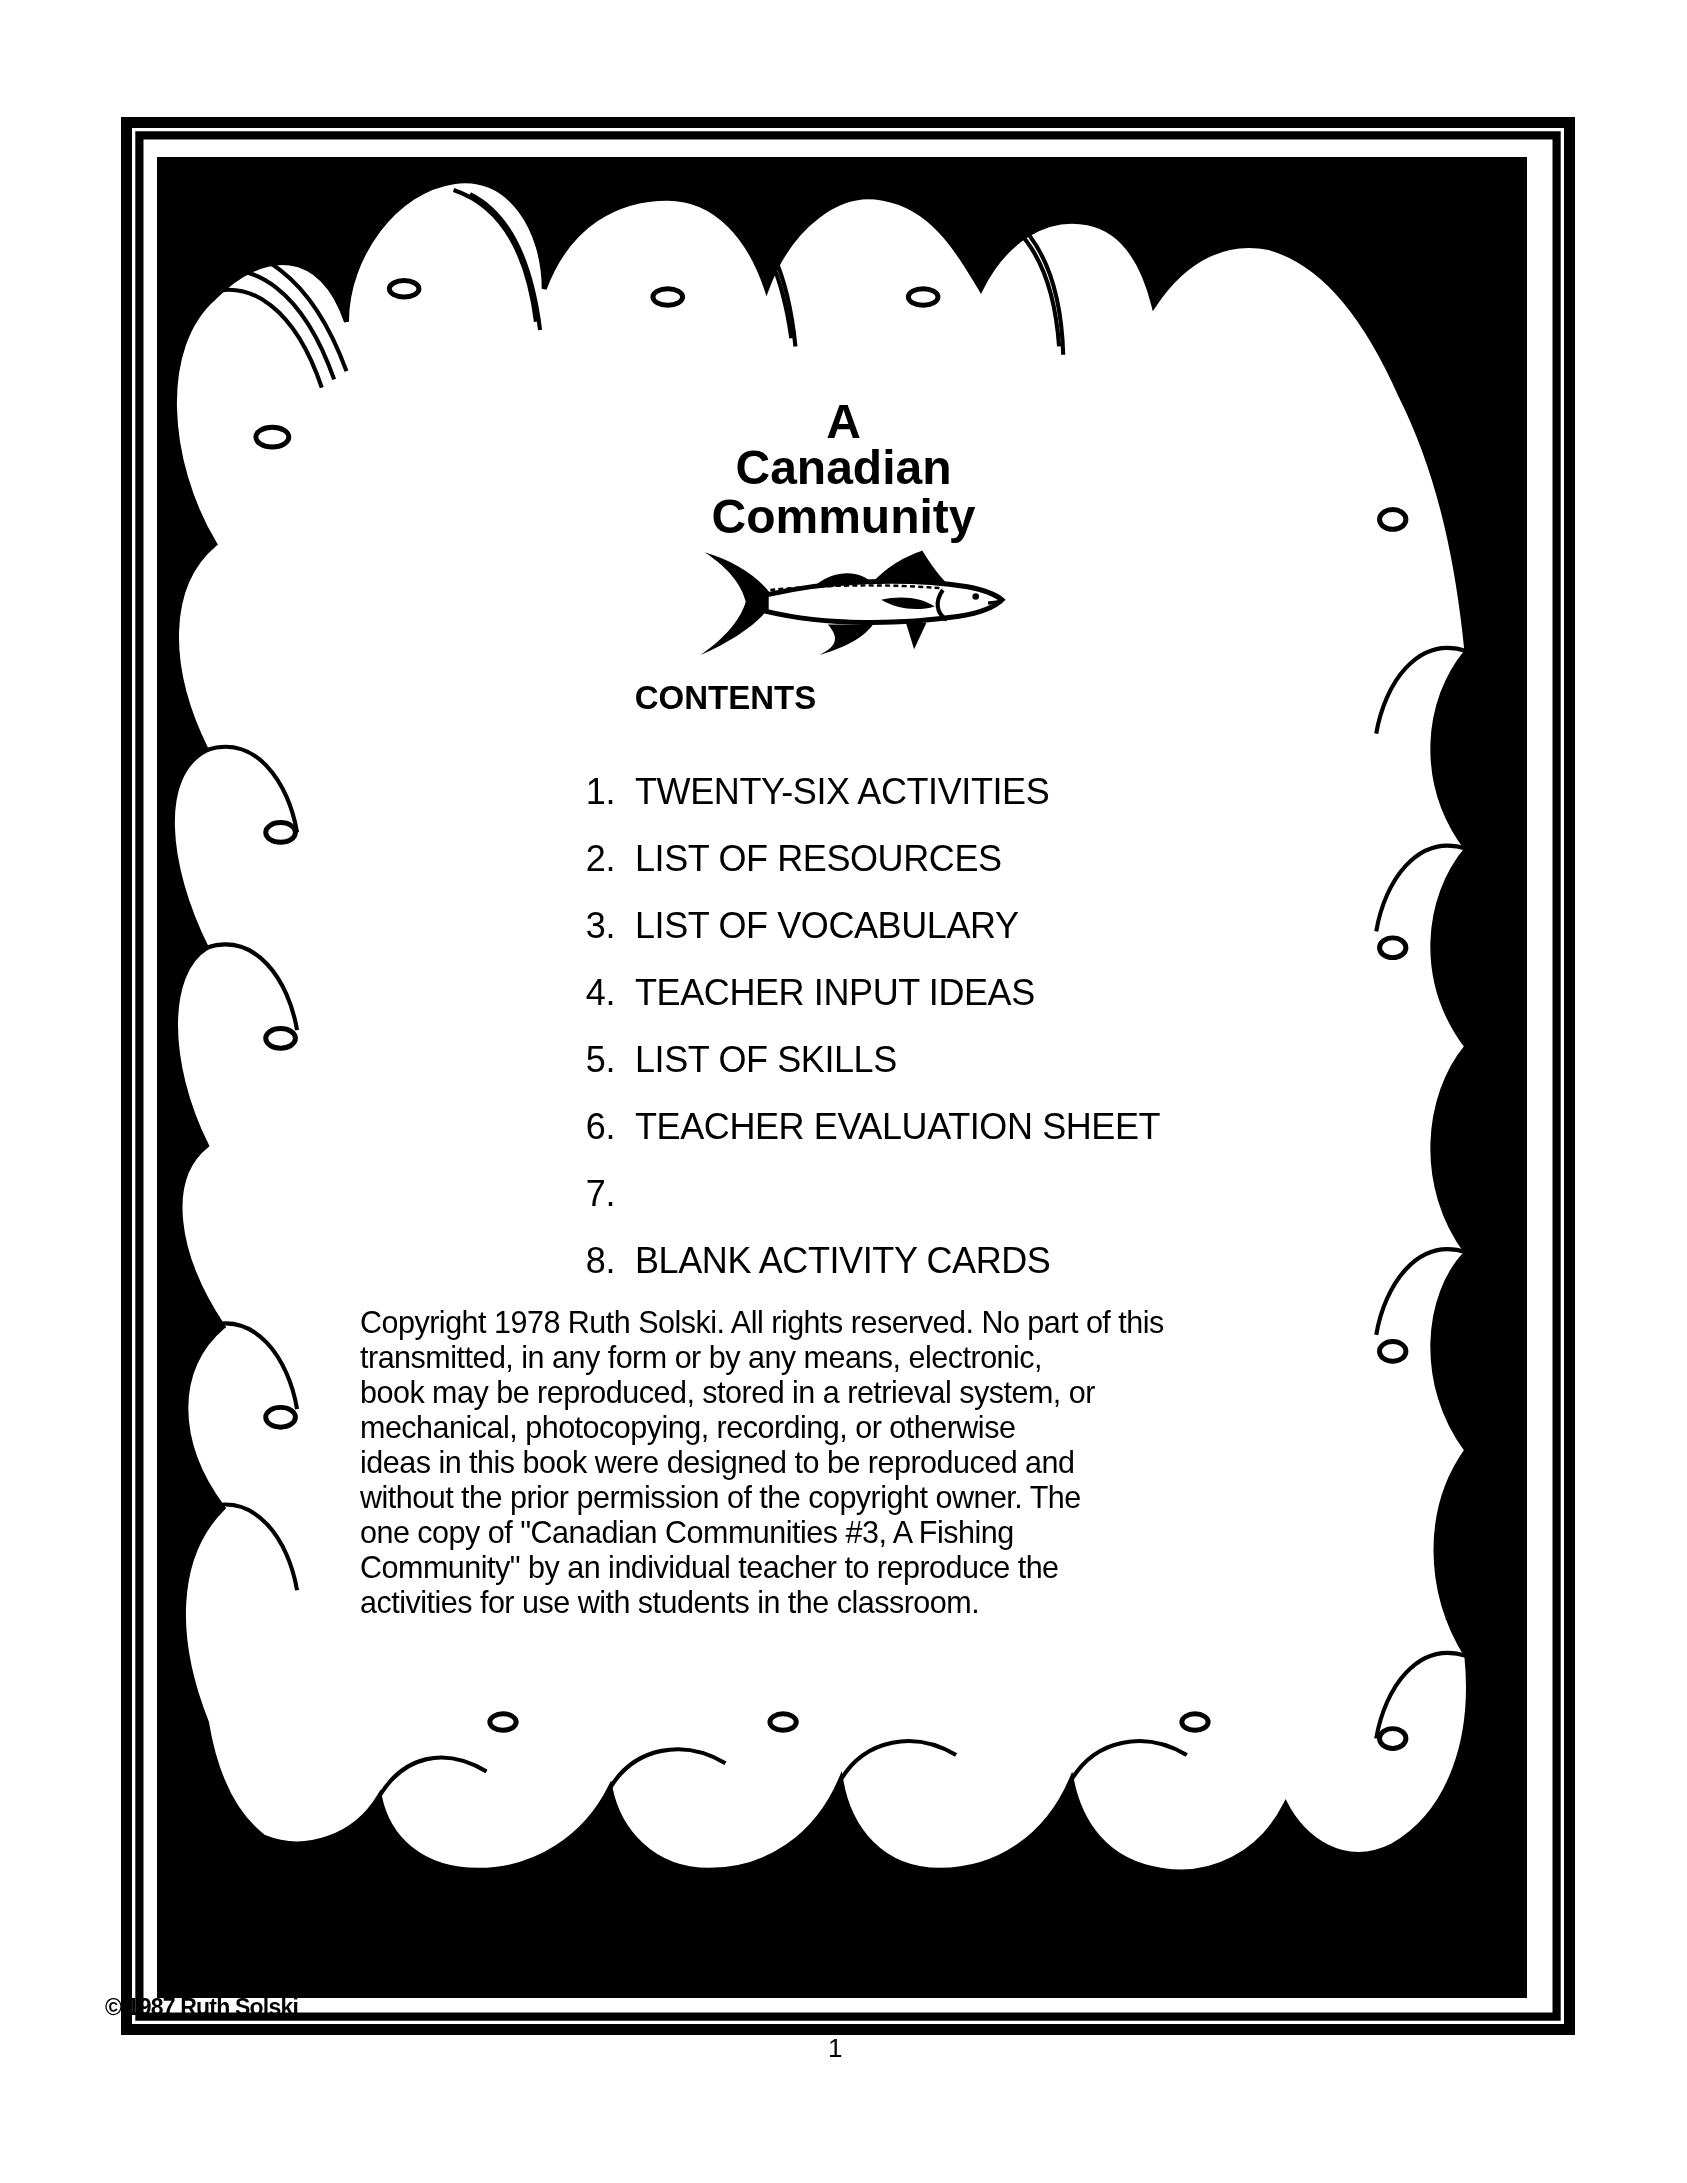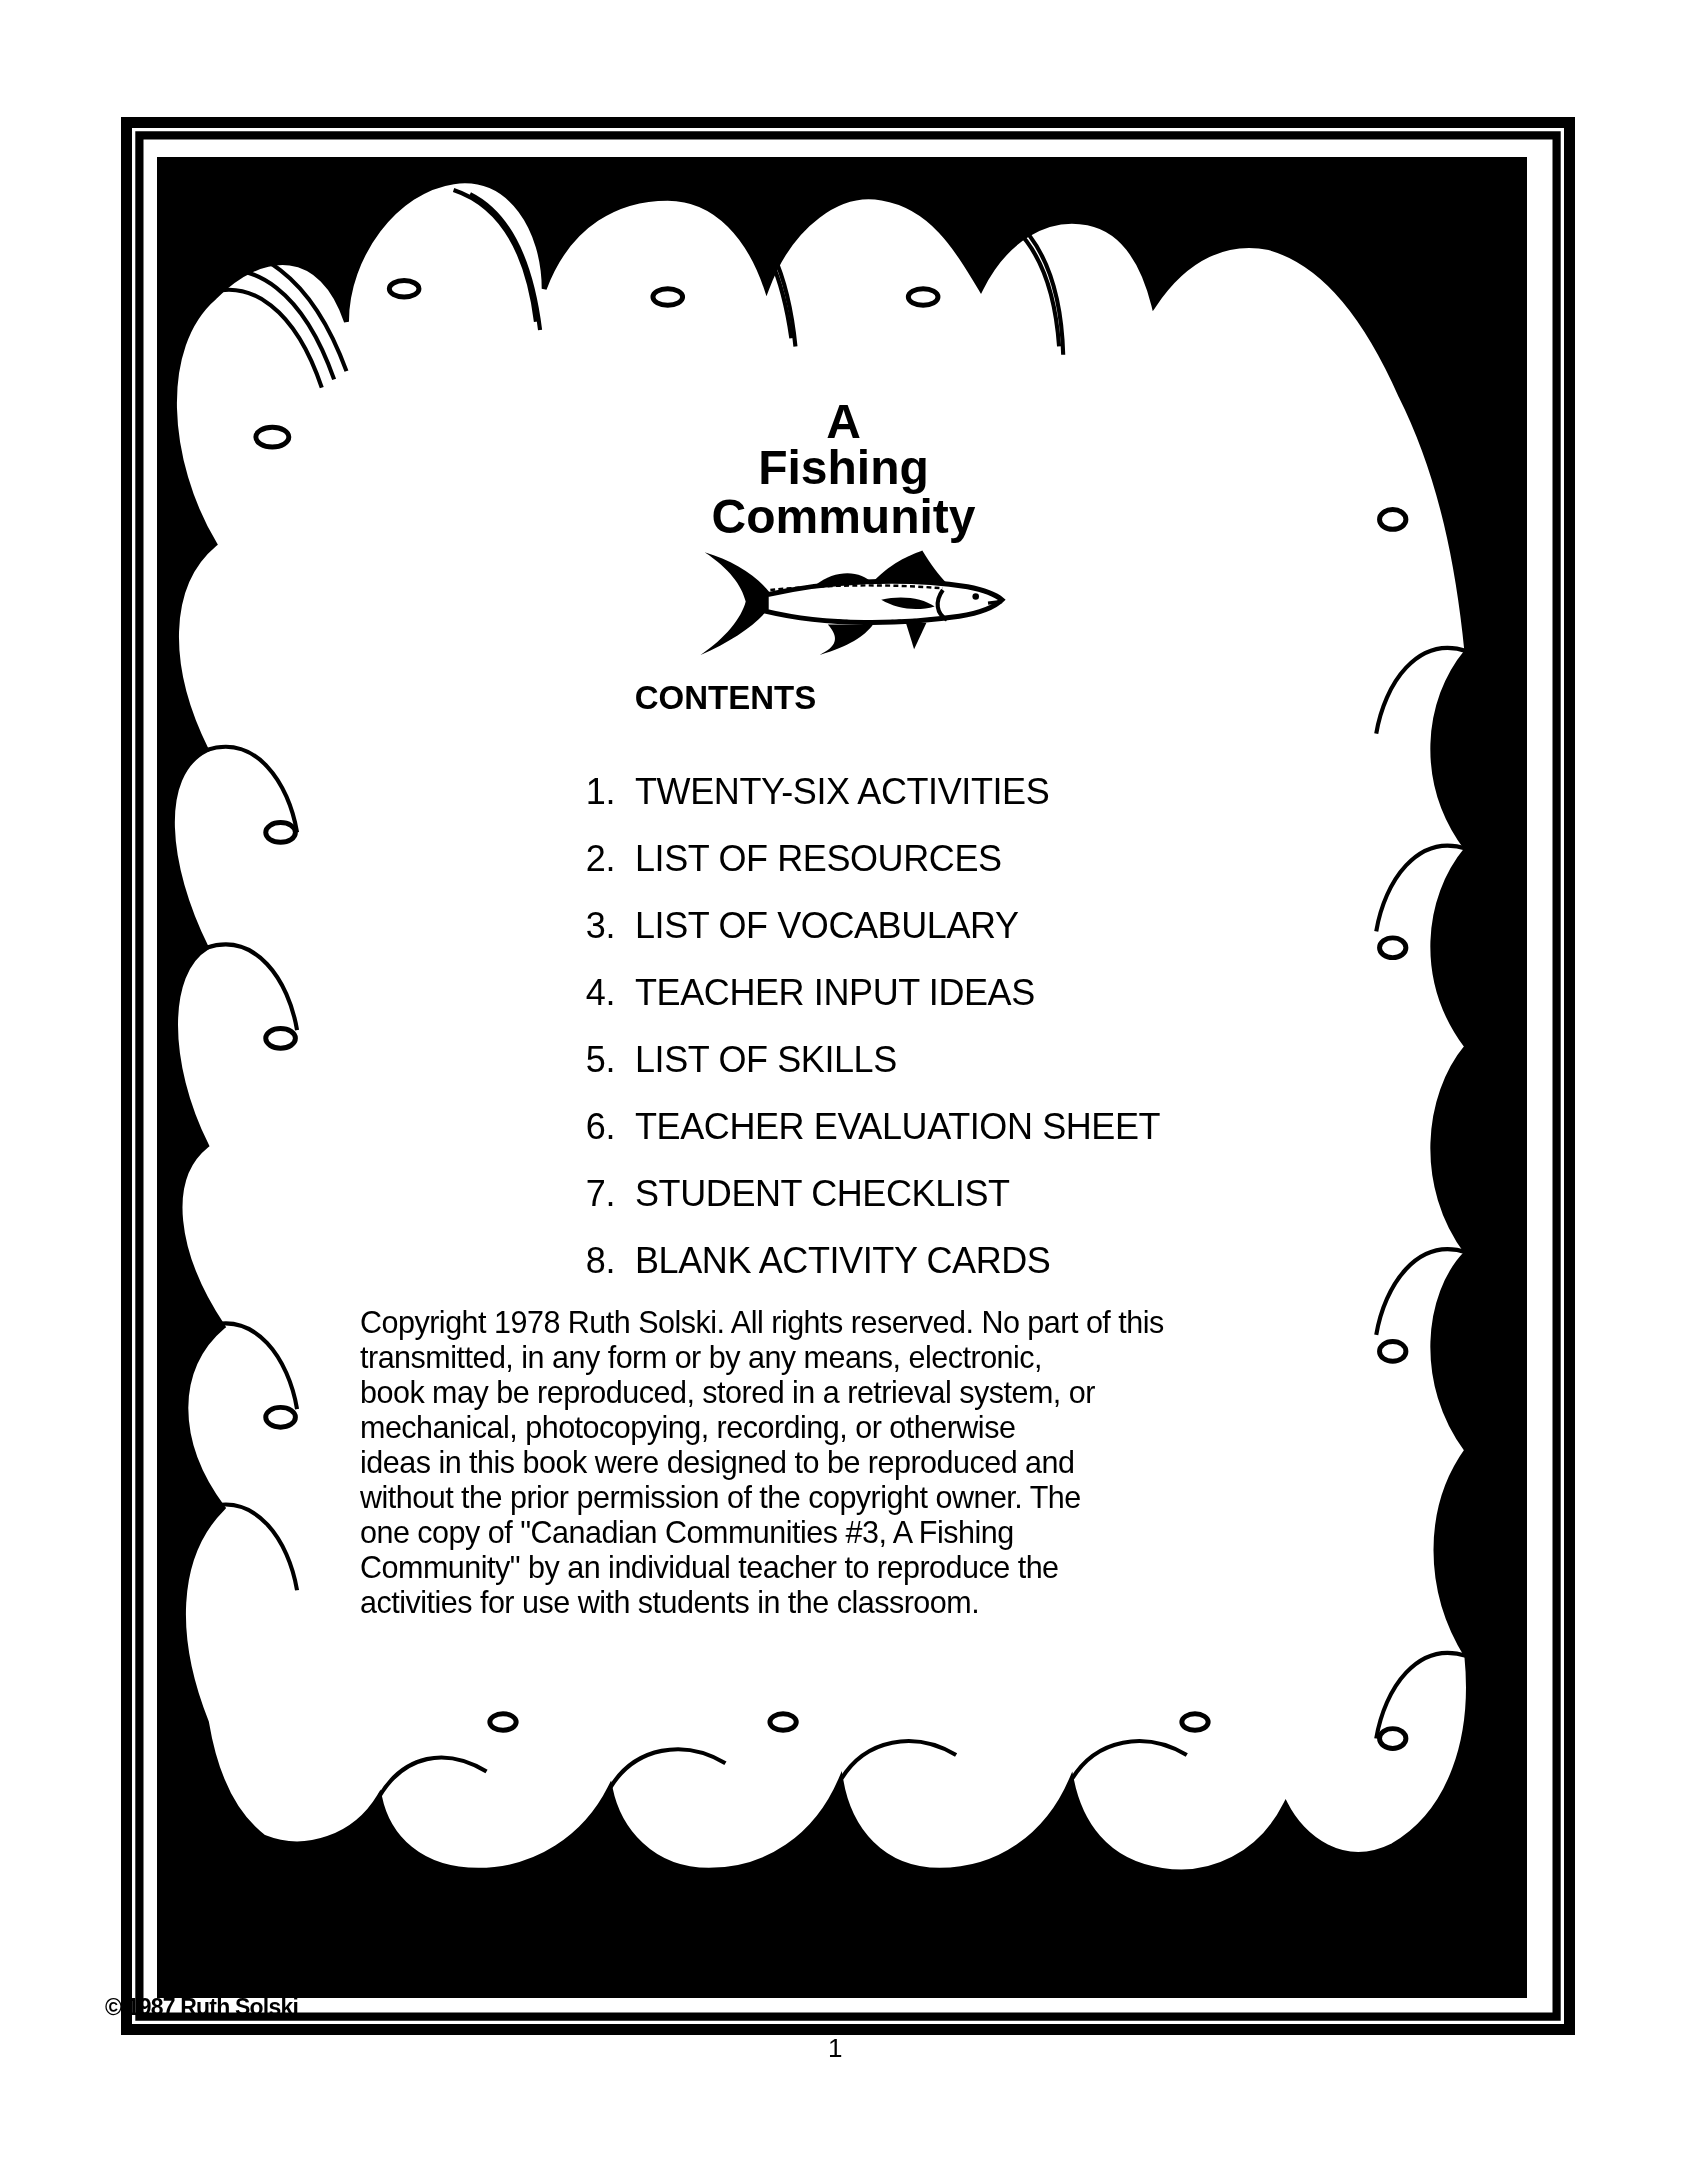--- a/index.html
+++ b/index.html
@@ -116,21 +116,21 @@
     <ellipse cx="1500" cy="960" rx="16" ry="12"></ellipse>
     <ellipse cx="1500" cy="1450" rx="16" ry="12"></ellipse>
     <ellipse cx="1500" cy="1920" rx="16" ry="12"></ellipse>
     <ellipse cx="420" cy="1900" rx="16" ry="10"></ellipse>
     <ellipse cx="760" cy="1900" rx="16" ry="10"></ellipse>
     <ellipse cx="1260" cy="1900" rx="16" ry="10"></ellipse>
   </g>
 </svg>
 
 <div class="title-block title-a">A</div>
-<div class="title-block title-fishing">Fishing</div>
+<div class="title-block title-fishing">Canadian</div>
 <div class="title-block title-community">Community</div>
 
 <svg class="fish" viewBox="0 0 380 140" xmlns="http://www.w3.org/2000/svg">
   <path d="M 10 10 C 40 30, 55 50, 60 70 C 55 90, 35 115, 5 135 C 40 120, 70 100, 85 82 L 90 60 C 75 40, 45 20, 10 10 Z" fill="#000"></path>
   <path d="M 85 62 C 160 45, 250 40, 330 52 C 350 56, 365 62, 372 68 C 362 78, 345 84, 320 88 C 250 98, 160 100, 85 82 Z" fill="#fff" stroke="#000" stroke-width="6"></path>
   <path d="M 145 50 C 170 30, 200 32, 215 48 Z" fill="#000"></path>
   <path d="M 215 46 C 240 20, 265 12, 275 8 C 285 25, 295 38, 305 48 Z" fill="#000"></path>
   <path d="M 160 98 C 175 115, 170 125, 150 135 C 185 125, 205 112, 215 98 Z" fill="#000"></path>
   <path d="M 255 96 L 265 128 L 280 96 Z" fill="#000"></path>
   <path d="M 225 68 C 250 62, 275 66, 290 76 C 270 82, 245 80, 225 68 Z" fill="#000"></path>
@@ -163,21 +163,20 @@
   <li class="toc-item">
     <span class="toc-num">5.</span>
     <span>LIST OF SKILLS</span>
   </li>
   <li class="toc-item">
     <span class="toc-num">6.</span>
     <span>TEACHER EVALUATION SHEET</span>
   </li>
   <li class="toc-item">
     <span class="toc-num">7.</span>
-    <span>STUDENT CHECKLIST</span>
   </li>
   <li class="toc-item">
     <span class="toc-num">8.</span>
     <span>BLANK ACTIVITY CARDS</span>
   </li>
 </ul>
 
 <div class="copyright">
   <div>Copyright 1978 Ruth Solski.  All rights reserved.  No part of this</div>
   <div>transmitted,  in any form or by any means, electronic,</div>

